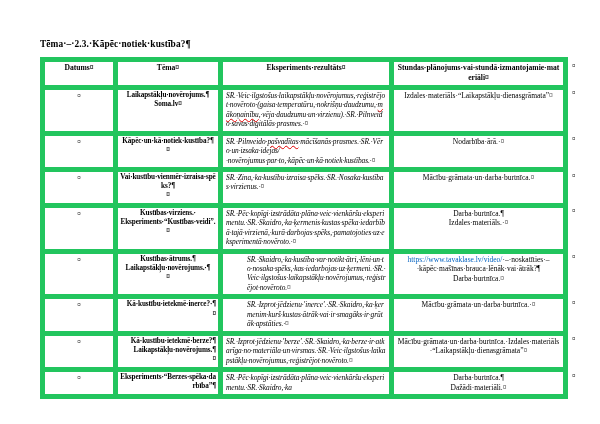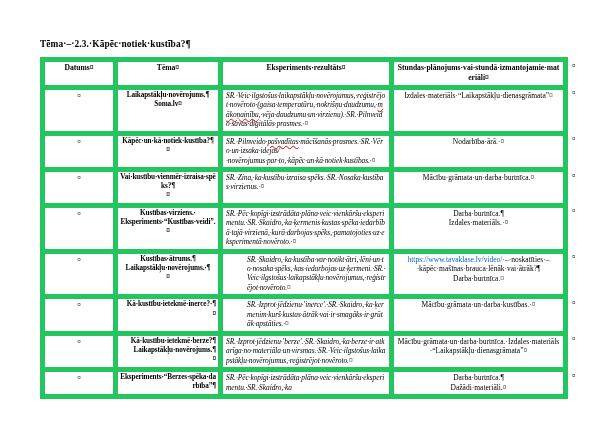--- a/index.html
+++ b/index.html
@@ -115,21 +115,21 @@
       <td class="c-mat"><a class="link">https://www.tavaklase.lv/video/</a><span>·–·noskatīties·–·kāpēc·mašīnas·brauca·lēnāk·vai·ātrāk?¶
 Darba·burtnīca.¤</span></td>
       <td class="c-end">¤</td>
     </tr>
 
     <tr>
       <td class="c-dat">¤</td>
       <td class="c-tema al-l">Kā·kustību·ietekmē·inerce?·¶
 ¤</td>
       <td class="c-sr al-c"><span>SR.·Izprot·jēdzienu·'inerce'.·SR.·Skaidro,·ka·ķermenim·kurš·kustas·ātrāk·vai·ir·smagāks·ir·grūtāk·apstāties.·¤</span></td>
-      <td class="c-mat"><span>Mācību·grāmata·un·darba·kustības.·¤</span></td>
+      <td class="c-mat"><span>Mācību·grāmata·un·darba·burtnīca.·¤</span></td>
       <td class="c-end">¤</td>
     </tr>
 
     <tr>
       <td class="c-dat">¤</td>
       <td class="c-tema al-l">Kā·kustību·ietekmē·berze?¶
 Laikapstākļu·novērojums.¶
 ¤</td>
       <td class="c-sr"><span>SR.·Izprot·jēdzienu·'berze'.·SR.·Skaidro,·ka·berze·ir·atkarīga·no·materiāla·un·virsmas.·SR.·Veic·ilgstošus·laikapstākļu·novērojumus,·reģistrējot·novēroto.¤</span></td>
       <td class="c-mat"><span>Mācību·grāmata·un·darba·burtnīca.·Izdales·materiāls·“Laikapstākļu·dienasgrāmata”¤</span></td>

